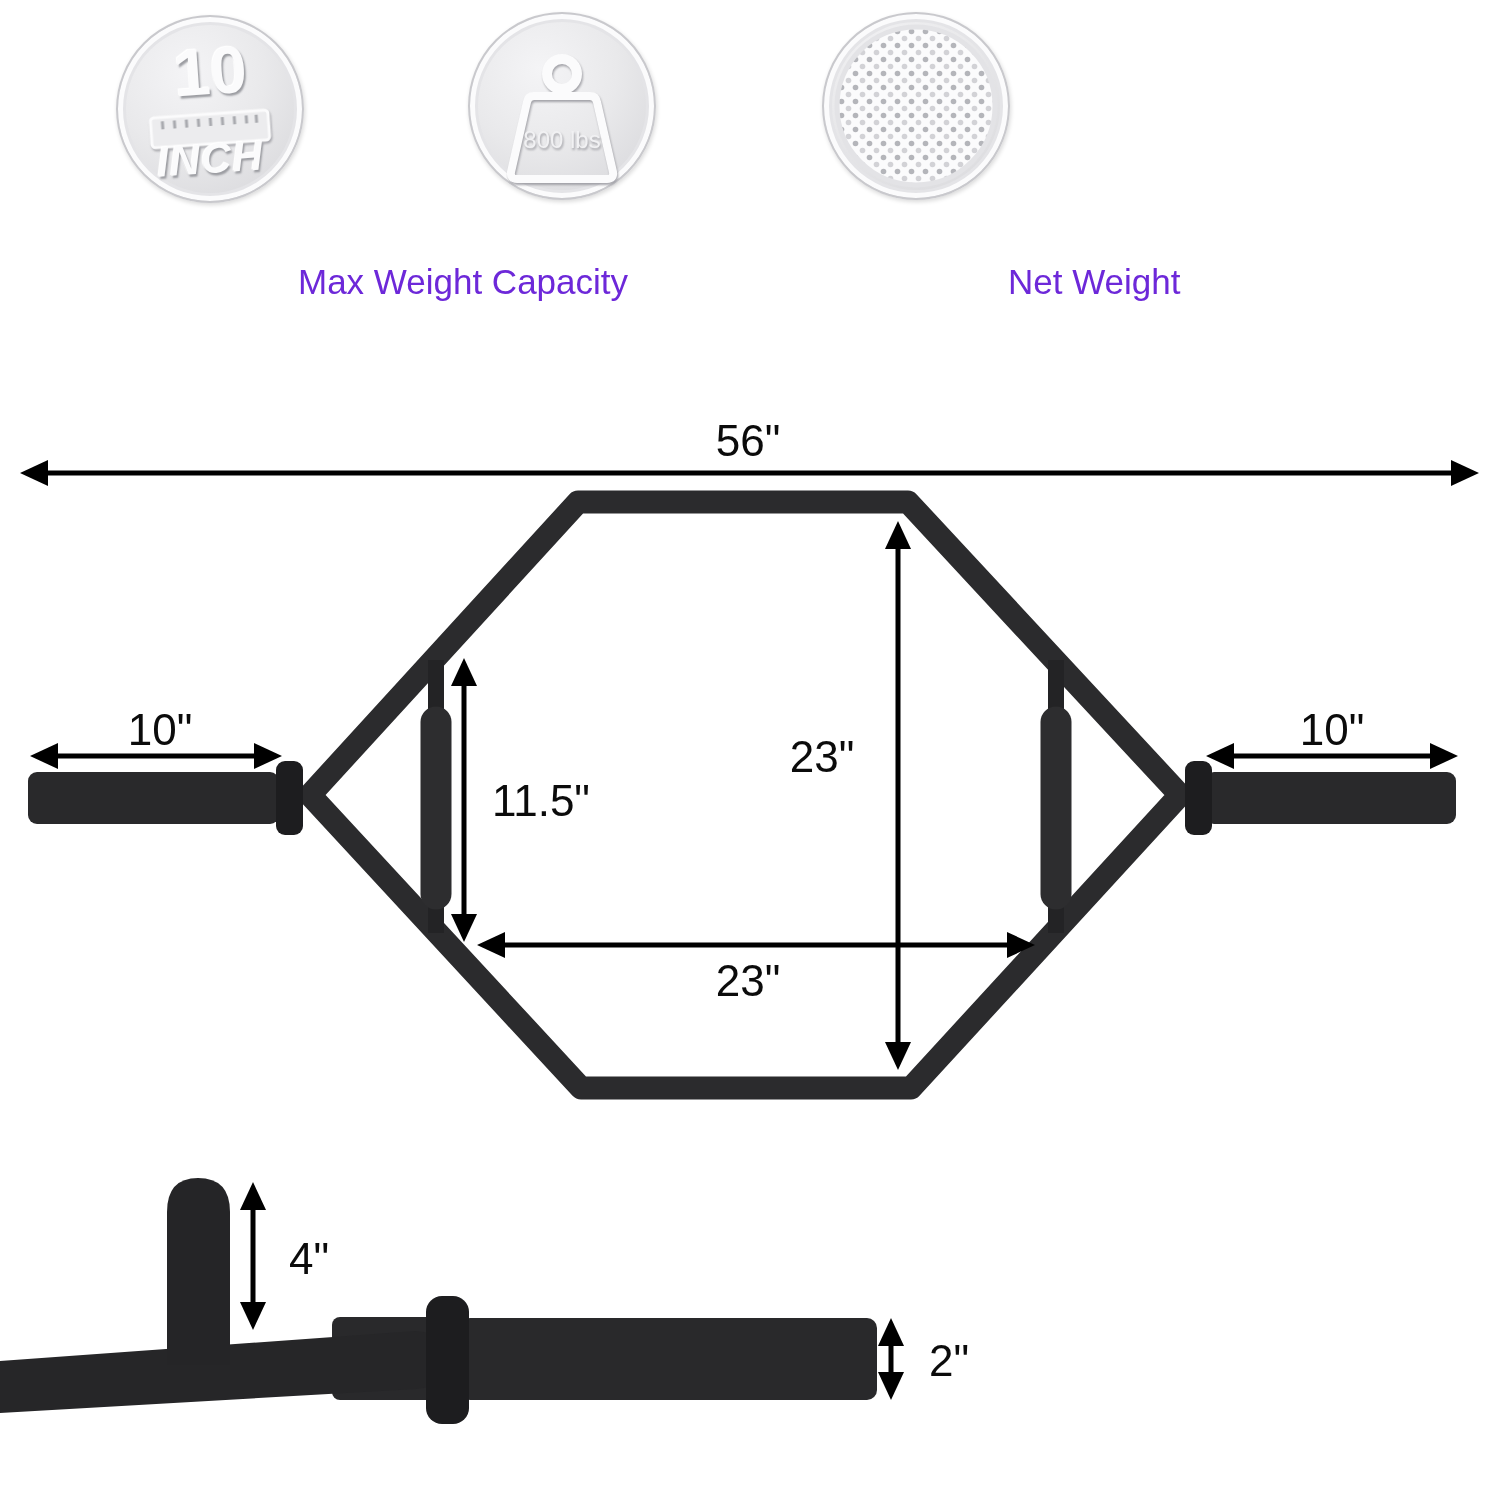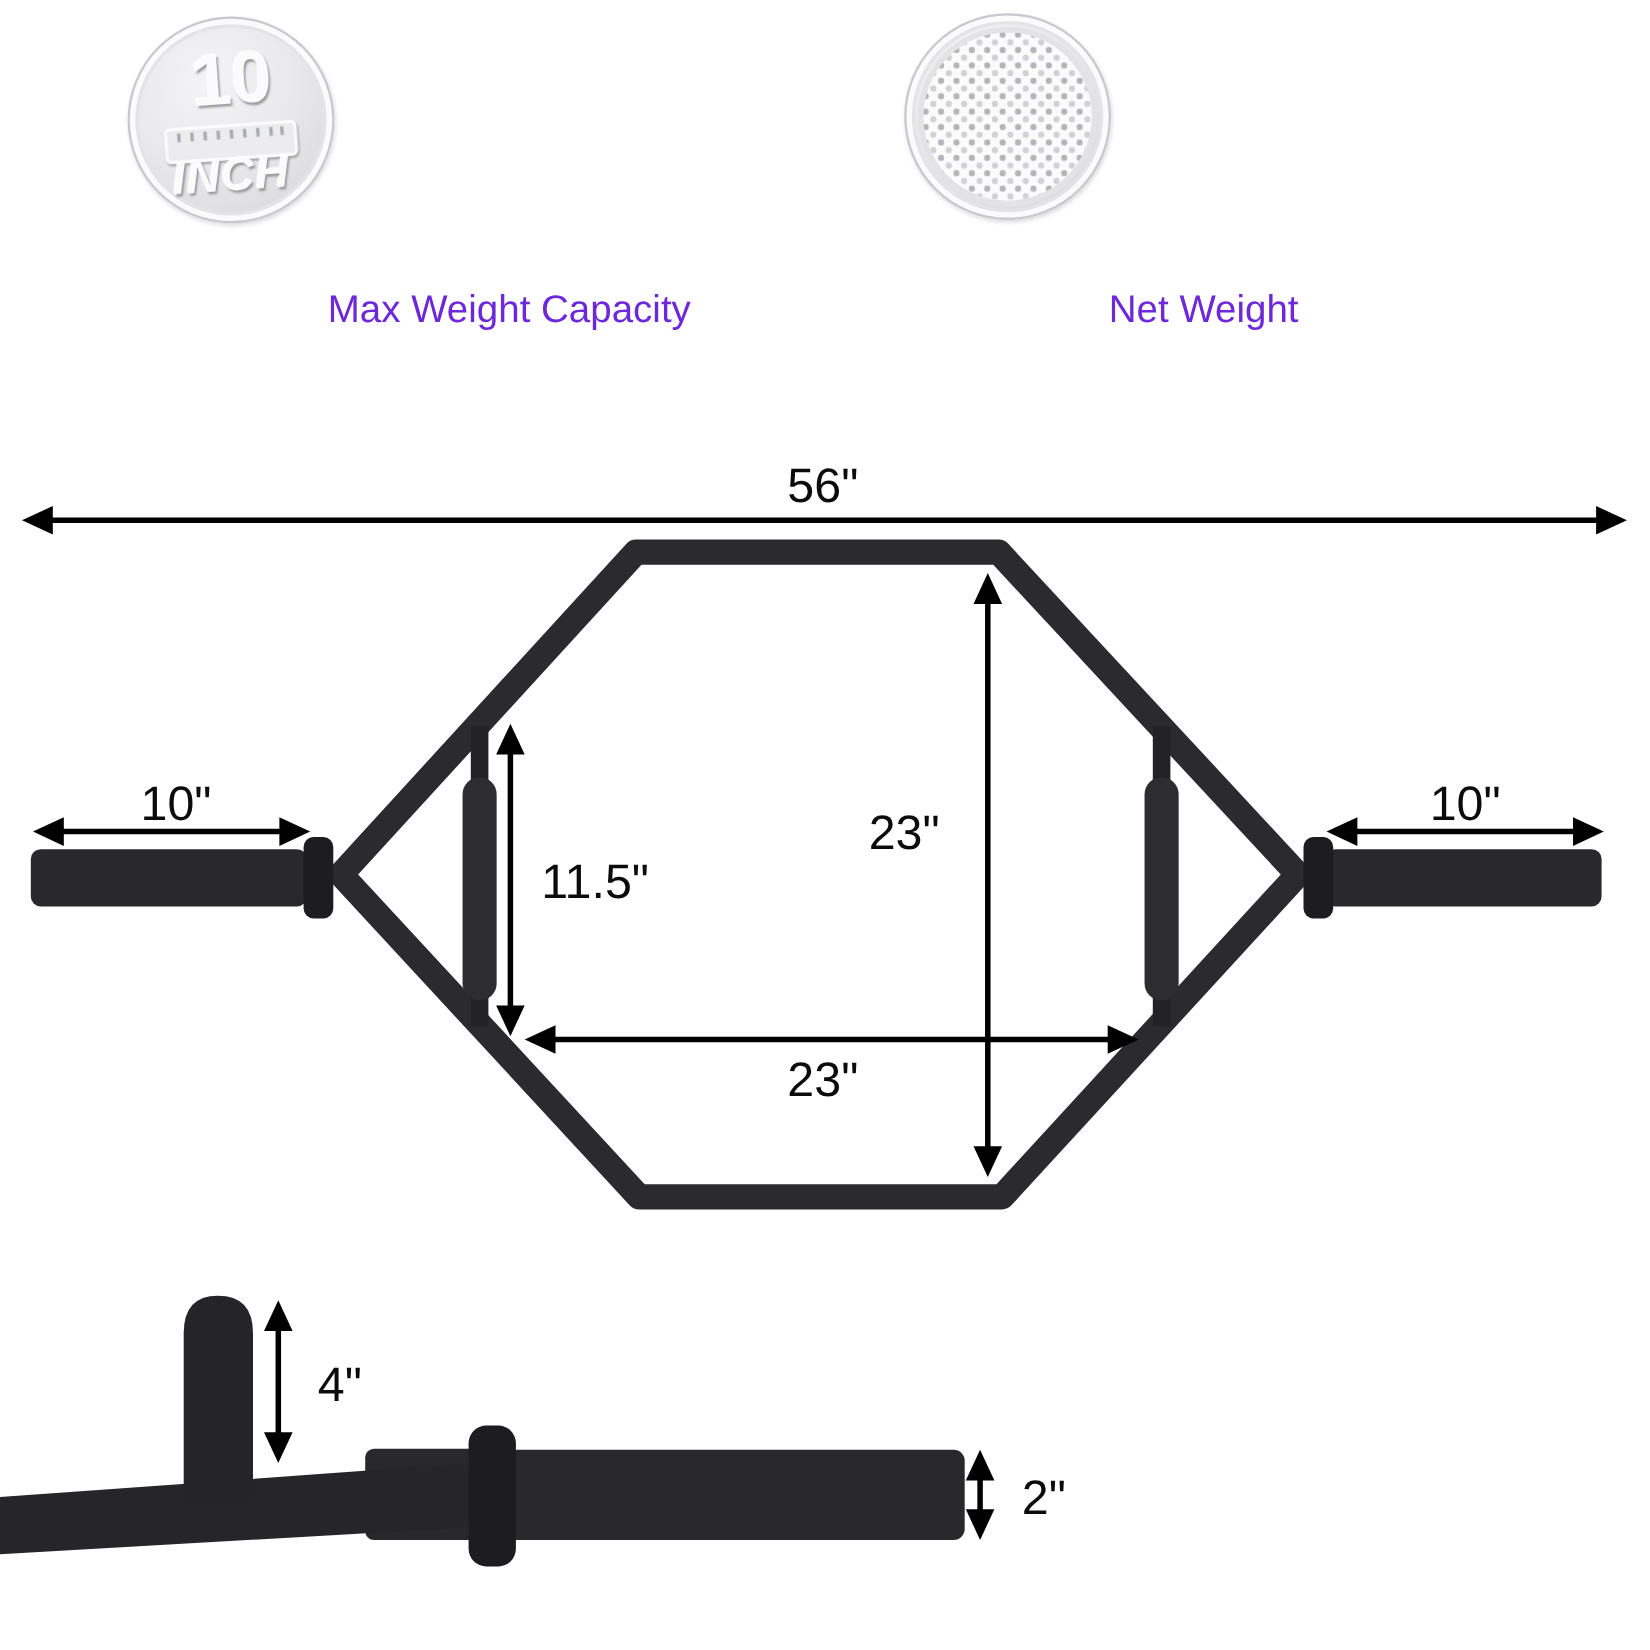--- a/index.html
+++ b/index.html
@@ -52,20 +52,29 @@
         <line x1="62" y1="7" x2="62" y2="15"></line>
           <line x1="74" y1="7" x2="74" y2="15"></line>
         <line x1="86" y1="7" x2="86" y2="15"></line>
           <line x1="98" y1="7" x2="98" y2="15"></line>
         <line x1="108" y1="7" x2="108" y2="15"></line>
       </g>
     </svg>
     <div class="b-inch emboss">INCH</div>
   </div>
 
+  <div class="badge badge-weight">
+    <svg class="full" width="184" height="184" viewBox="0 0 184 184">
+      <g class="icon-emboss" fill="none" stroke="#fbfbfc" stroke-linejoin="round">
+        <circle cx="92" cy="60" r="15" stroke-width="10"></circle>
+        <path d="M64,82 Q58,82 57,88 L41,158 Q40,165 47,165 L137,165 Q144,165 143,158 L127,88 Q126,82 120,82 Z" stroke-width="8"></path>
+      </g>
+      <text class="svgtxt icon-emboss" x="92" y="134" font-size="24">800 lbs</text>
+    </svg>
+  </div>
 
   <div class="badge badge-knurl">
     <svg class="full" width="184" height="184" viewBox="0 0 184 184">
       <defs>
         <pattern id="knurl" width="14" height="14" patternUnits="userSpaceOnUse">
           <rect width="14" height="14" fill="#fbfbfc"></rect>
           <circle cx="3.5" cy="3.5" r="2.8" fill="#b4b5ba"></circle>
           <circle cx="10.5" cy="10.5" r="2.8" fill="#d2d2d6"></circle>
         </pattern>
       </defs>

